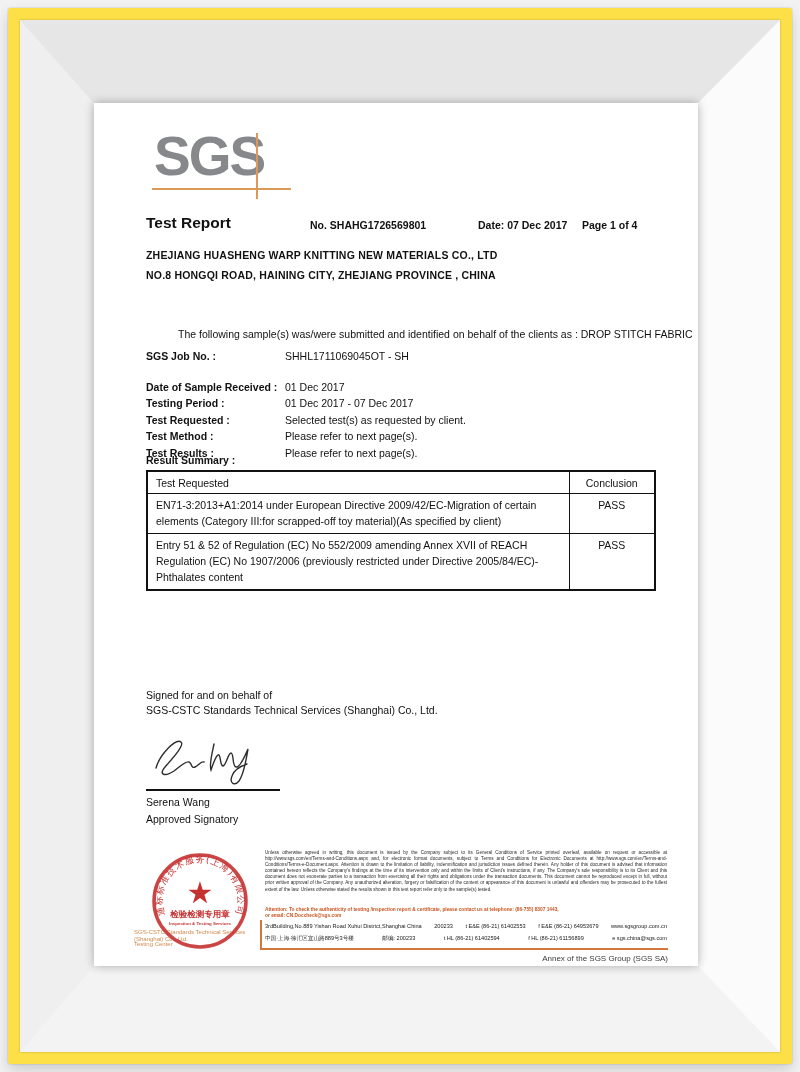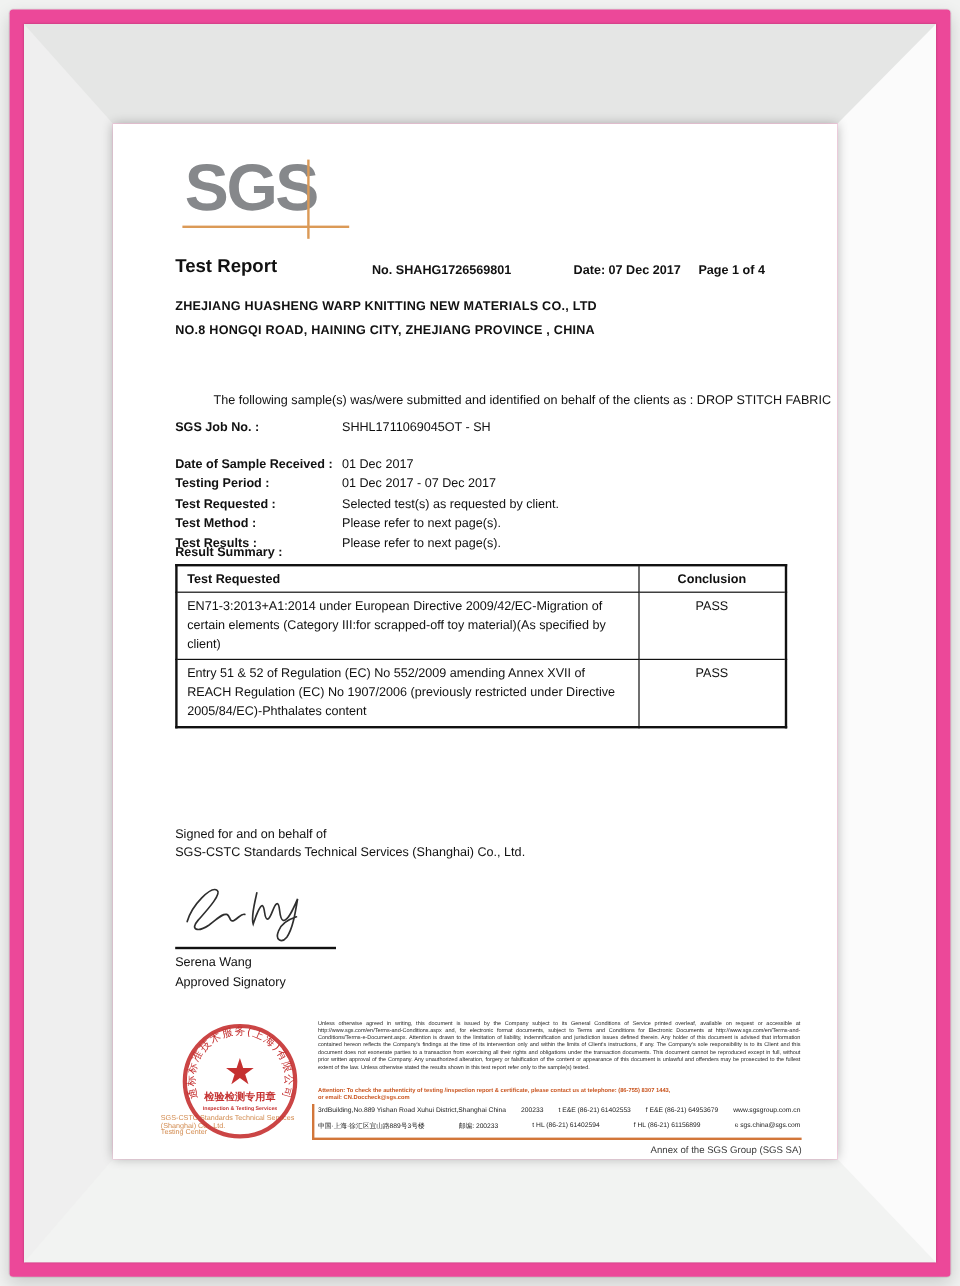--- a/index.html
+++ b/index.html
@@ -1,20 +1,20 @@
 <!DOCTYPE html>
 <html><head>
 <meta charset="utf-8">
 <style>
   html,body{margin:0;padding:0;background:#f1f2f1;}
   *{box-sizing:border-box;}
   .stage{position:relative;width:800px;height:1072px;margin:0 auto;background:#f1f2f1;overflow:hidden;
          font-family:"Liberation Sans",sans-serif;color:#111;}
   
-  .frame{position:absolute;inset:8px;background:#ec4899;border-radius:3px;
+  .frame{position:absolute;inset:8px;background:#fde047;border-radius:3px;
          box-shadow:0 6px 14px rgba(0,0,0,0.16),0 0 0 1px #e3e3e3;}
   .bevel{position:absolute;inset:12px;border-style:solid;
          border-width:83px 82px 86px 74px;
          border-color:#e5e6e5 #fbfbfb #f2f3f2 #efefef;
          box-shadow:inset 0 0 0 1px rgba(0,0,0,0.04), 0 0 2px rgba(0,0,0,0.25);}
   .paper{position:relative;width:100%;height:100%;background:#fff;
          box-shadow:0 0 9px rgba(0,0,0,0.30);}
   .abs{position:absolute;}
   
   .sgs-logo{left:60px;top:26px;font-size:55px;font-weight:bold;color:#86888b;
@@ -34,22 +34,22 @@
   
   .fields{left:52px;top:245px;width:480px;}
   .frow{display:flex;line-height:16.5px;font-size:10.5px;}
   .frow.gap{margin-bottom:14px;}
   .frow .lbl{width:139px;font-weight:600;flex:none;}
   
   .rs-label{left:52px;top:351px;font-size:10.5px;font-weight:600;}
   .rtable{left:52px;top:367px;width:510px;border-collapse:collapse;font-size:10.5px;}
   .rtable th,.rtable td{border:1.5px solid #111;}
   .rtable{border:2px solid #111;}
-  .rtable th{font-weight:bold;text-align:left;padding:4px 8px;height:22px;}
-  .rtable th.conc,.rtable td.conc{text-align:center;width:123px;vertical-align:top;padding-top:5px;}
+  .rtable th{font-weight:normal;text-align:left;padding:4px 8px;height:22px;}
+  .rtable th.conc,.rtable td.conc{text-align:center;width:86px;vertical-align:top;padding-top:5px;}
   .rtable td.test{padding:3px 8px 4px 8px;line-height:16px;}
   
   .signed1{left:52px;top:586px;font-size:10.5px;}
   .signed2{left:52px;top:601px;font-size:10.5px;}
   .sig-svg{left:54px;top:623px;}
   .sig-line{left:52px;top:686px;width:134px;height:2px;background:#111;}
   .sig-name{left:52px;top:693px;font-size:10.5px;}
   .sig-role{left:52px;top:710px;font-size:10.5px;}
   
   .stamp-co{left:40px;width:140px;font-size:6px;color:#d28a4e;line-height:7px;}

